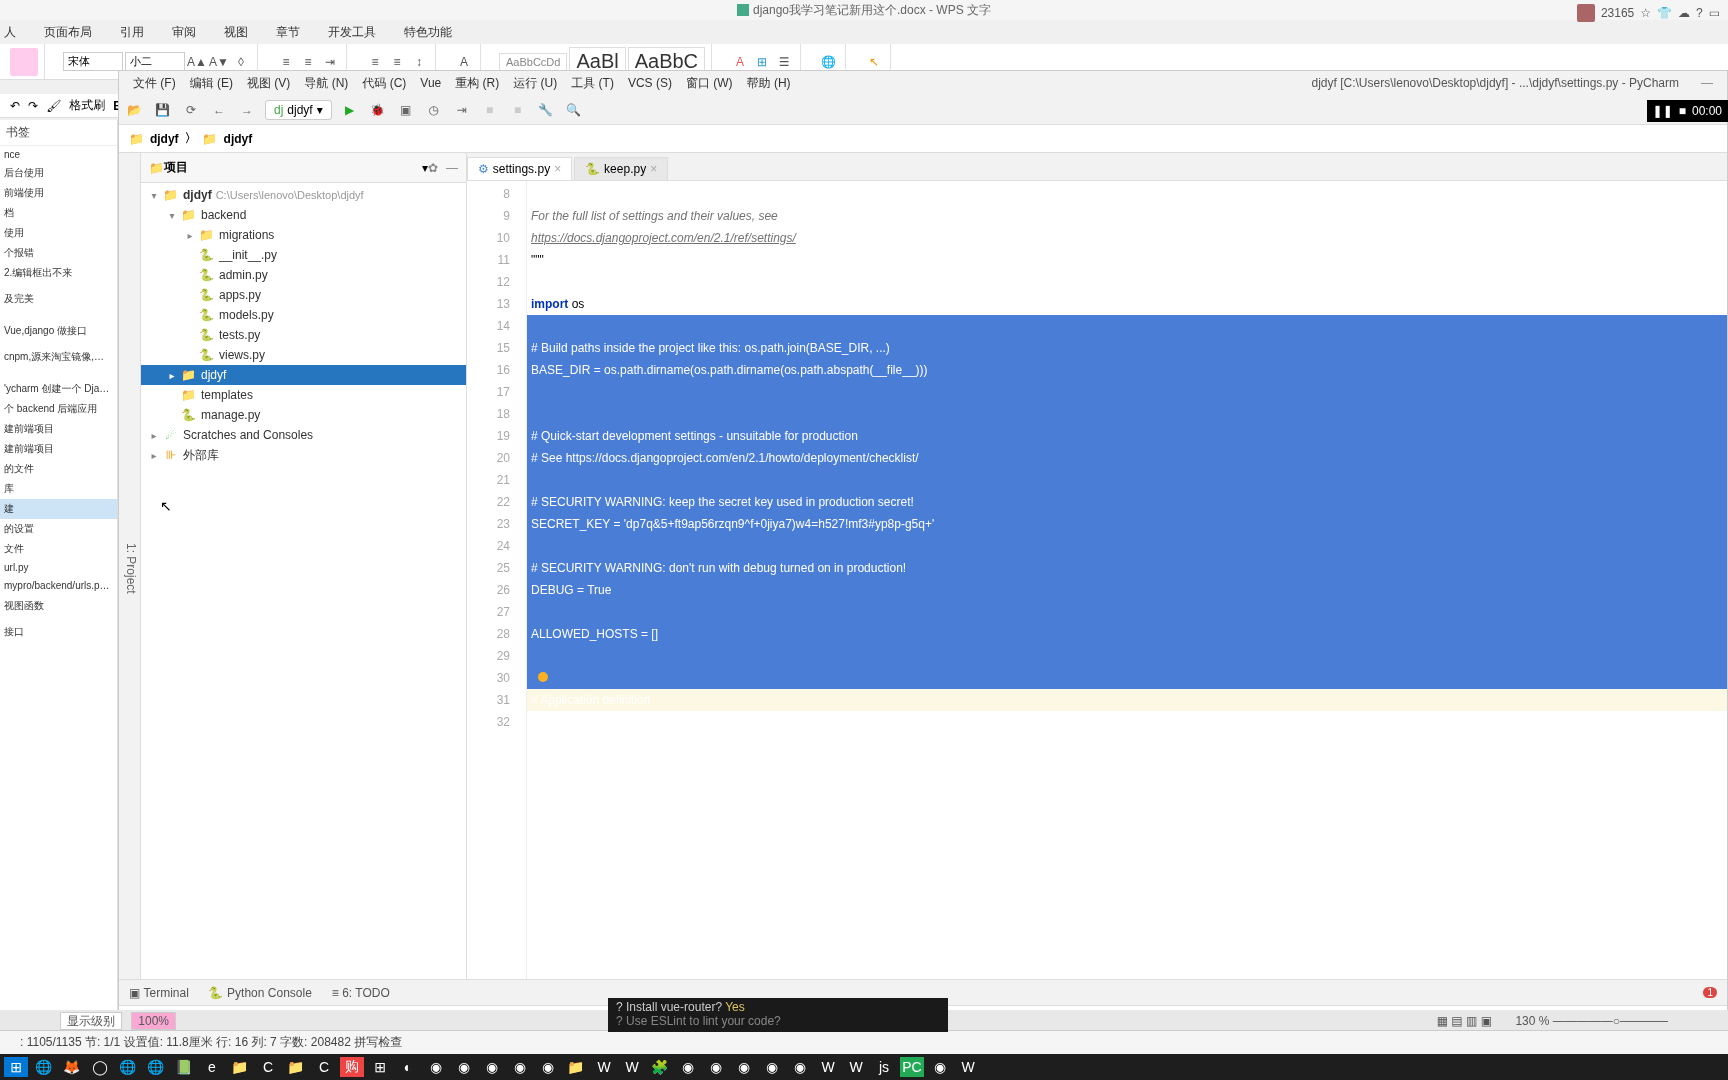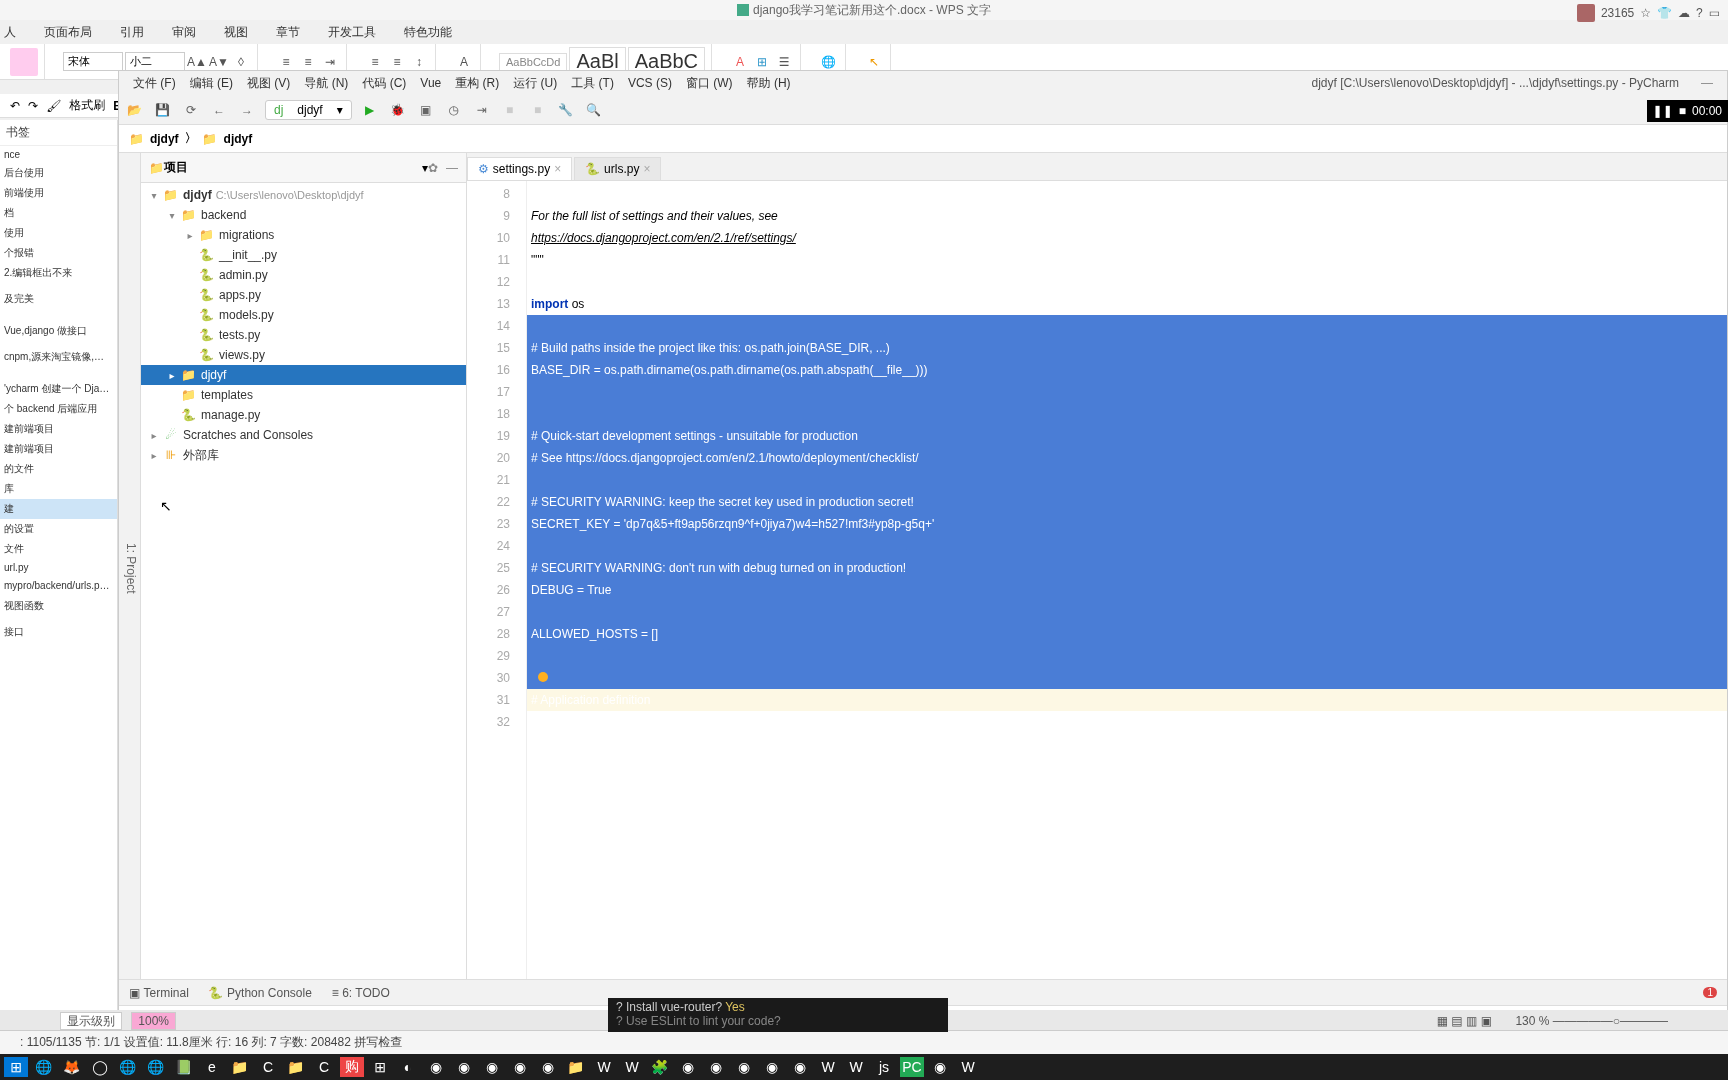--- a/index.html
+++ b/index.html
@@ -24,21 +24,21 @@
 
 
 .pycharm { position: absolute; left: 118px; top: 70px; right: 0; bottom: 50px; background: #fff; display: flex; flex-direction: column; border: 1px solid #ccc; }
 
 .pycharm-menu { height: 24px; display: flex; align-items: center; padding: 0 8px; gap: 2px; font-size: 12px; color: #333; background: #f2f2f2; }
 .pycharm-menu span { padding: 2px 6px; }
 .pycharm-menu .path { margin-left: auto; color: #555; font-size: 12px; }
 
 .pycharm-toolbar { height: 30px; display: flex; align-items: center; padding: 0 6px; gap: 8px; background: #f2f2f2; border-bottom: 1px solid #ddd; }
 .pycharm-toolbar .tbtn { width: 20px; height: 20px; display: flex; align-items: center; justify-content: center; color: #666; }
-.pycharm-toolbar .run-cfg { border: 1px solid #ccc; padding: 2px 8px; display: flex; align-items: center; gap: 14px; background: #fff; border-radius: 3px; }
+.pycharm-toolbar .run-cfg { border: 1px solid #ccc; padding: 2px 8px; display: flex; align-items: center; gap: 4px; background: #fff; border-radius: 3px; }
 .pycharm-toolbar .green { color: #4a4; }
 .pycharm-toolbar .play { color: #2a2; }
 
 .pycharm-path { height: 28px; display: flex; align-items: center; padding: 0 10px; gap: 6px; background: #fff; border-bottom: 1px solid #ddd; font-size: 13px; font-weight: bold; }
 .pycharm-path .folder-icon { color: #b8935c; }
 
 .pycharm-body { flex: 1; display: flex; overflow: hidden; }
 
 
 .vbar { width: 22px; background: #f2f2f2; border-right: 1px solid #ddd; display: flex; flex-direction: column; align-items: center; padding-top: 4px; color: #666; writing-mode: vertical-rl; font-size: 11px; }
@@ -64,21 +64,21 @@
 .editor-tabs { height: 28px; display: flex; align-items: flex-end; background: #f2f2f2; border-bottom: 1px solid #ddd; }
 .etab { padding: 4px 10px; background: #fff; border: 1px solid #ddd; border-bottom: none; display: flex; align-items: center; gap: 4px; margin-right: 2px; font-size: 12px; }
 .etab.inactive { background: #e8e8e8; }
 .etab .close { color: #aaa; font-size: 12px; }
 .editor-content { flex: 1; display: flex; font-family: "JetBrains Mono", Consolas, monospace; font-size: 14px; overflow: hidden; }
 .gutter { width: 60px; background: #fff; border-right: 1px solid #eee; text-align: right; padding-right: 16px; color: #aaa; line-height: 22px; padding-top: 2px; }
 .code { flex: 1; line-height: 22px; padding-top: 2px; }
 .code .line { height: 22px; white-space: pre; padding-left: 4px; }
 .code .sel { background: #4a7dd6; color: #fff; }
 .code .current { background: #fdf8e4; }
-.code .comment-ital { color: #000000; font-style: italic; }
+.code .comment-ital { color: #737373; font-style: italic; }
 .code .url { text-decoration: underline; }
 .code .kw { color: #0033b3; font-weight: bold; }
 .code .warn { background: #ffb020; width: 10px; height: 10px; border-radius: 50%; display: inline-block; }
 
 
 .pycharm-bottom { height: 26px; background: #f2f2f2; border-top: 1px solid #ddd; display: flex; align-items: center; padding: 0 10px; gap: 20px; font-size: 12px; color: #555; }
 .pycharm-status { height: 24px; background: #fff; border-top: 1px solid #ddd; display: flex; align-items: center; padding: 0 10px; font-size: 12px; color: #555; gap: 20px; }
 .pycharm-status .right { margin-left: auto; display: flex; gap: 18px; }
 .red-badge { background: #d44; color: #fff; border-radius: 8px; padding: 0 4px; font-size: 10px; }
 
@@ -379,21 +379,21 @@
     </div>
     <div class="editor">
       <div class="editor-tabs">
         <div class="etab">
           <span class="py-i">⚙</span>
           <span>settings.py</span>
           <span class="close">×</span>
         </div>
         <div class="etab inactive">
           <span class="py-i">🐍</span>
-          <span>urls.py</span>
+          <span>keep.py</span>
           <span class="close">×</span>
         </div>
       </div>
       <div class="editor-content">
         <div class="gutter" id="gutter">
             <div>8</div>
             <div>9</div>
             <div>10</div>
             <div>11</div>
             <div>12</div>

